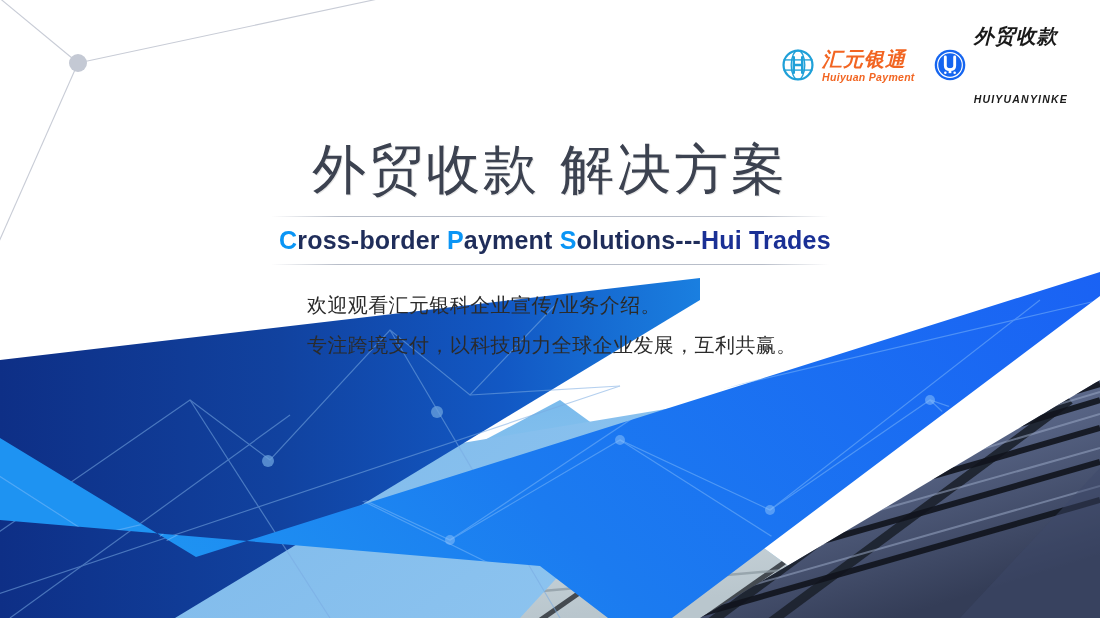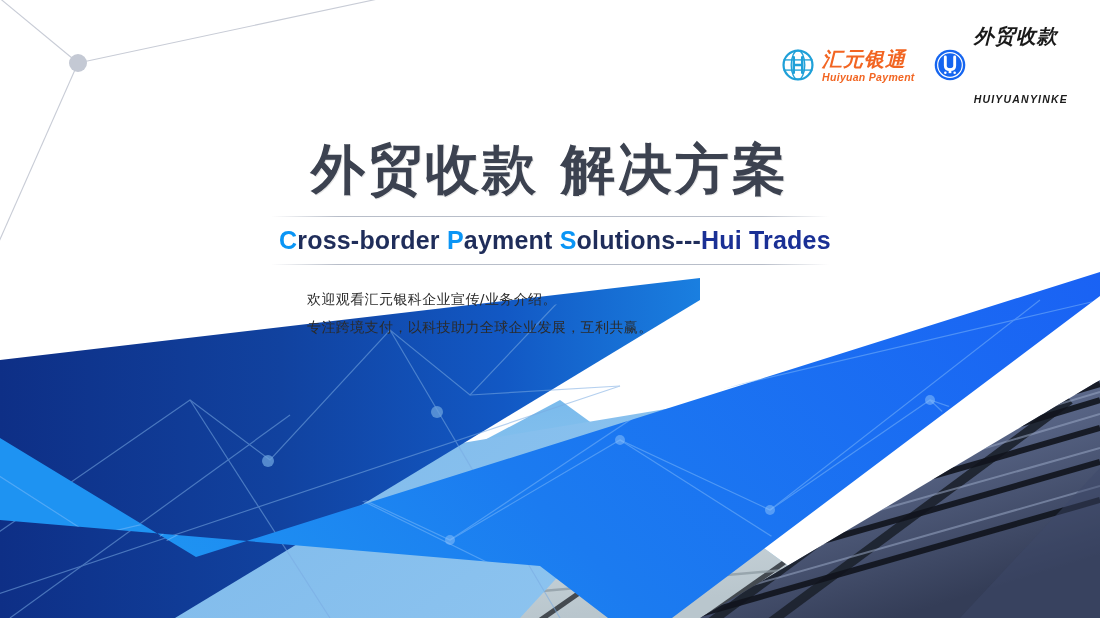--- a/index.html
+++ b/index.html
@@ -40,21 +40,21 @@
   .logo-b .logo-cn { color:#1a1a1a; }
   .logo-b .logo-en { color:#1a1a1a; letter-spacing:1.2px;margin-top:48px; }
 
   
   .textblock {
     position:absolute; left:0; top:138px; width:1100px;
     z-index:15; text-align:center;
   }
   .main-title {
     font-family:"DejaVu Sans","Liberation Sans",sans-serif;
-    font-size:54px; font-weight:bold; color:#3c4250;
+    font-size:54px; font-weight:normal; color:#3c4250;
     letter-spacing:3px; line-height:1.18;
     text-shadow:1px 1px 0 rgba(0,0,0,.10);
   }
   .rule-wrap { width:558px; margin:14px auto 0; }
   .rule {
     height:1px; width:100%;
     background:linear-gradient(to right,
       rgba(190,195,205,0) 0%, rgba(180,186,198,.95) 12%,
       rgba(180,186,198,.95) 88%, rgba(190,195,205,0) 100%);
   }
@@ -68,21 +68,21 @@
   .sub-title .cap { color:#0a95f5; }
   .sub-title .navy { color:#1a3095; }
 
   .body-lines {
     margin-top:20px; text-align:left;
     width:558px; margin-left:auto; margin-right:auto;
     padding-left:36px;
   }
   .body-line {
     font-family:"DejaVu Sans","Liberation Sans",sans-serif;
-    font-size:14px; color:#2b2b2b; line-height:2.0;
+    font-size:20px; color:#2b2b2b; line-height:2.0;
     letter-spacing:.4px; white-space:nowrap;
   }
 </style>
 </head>
 <body>
 
 <div id="slide">
 
   <svg class="art behind" viewBox="0 0 1100 618" preserveAspectRatio="none">
     <defs>

